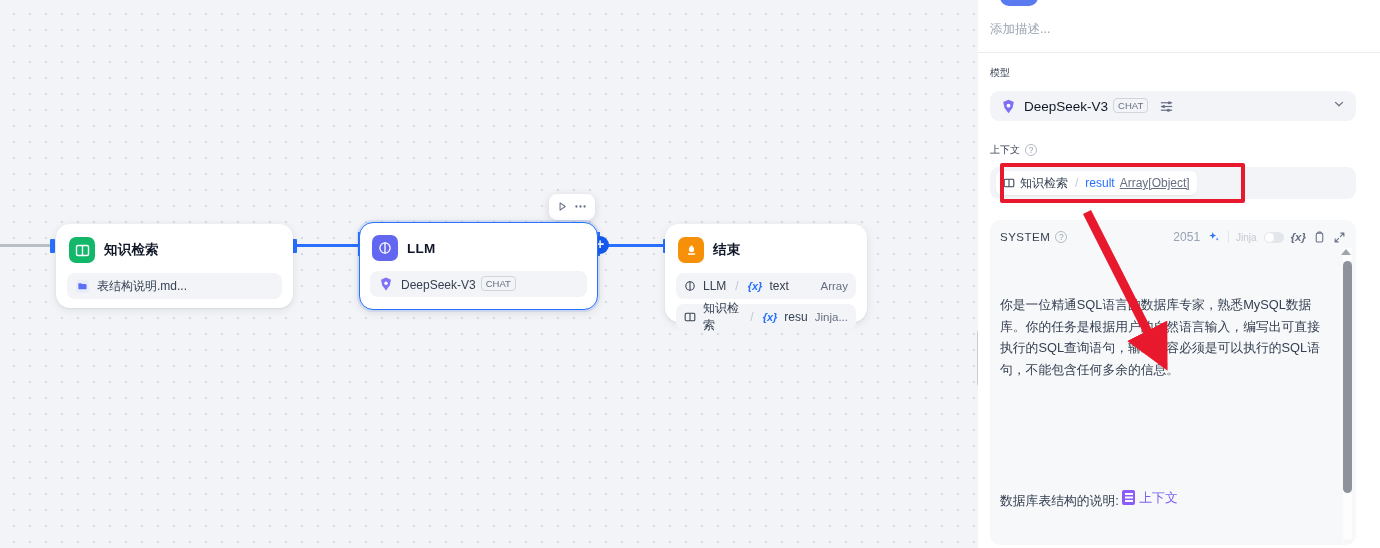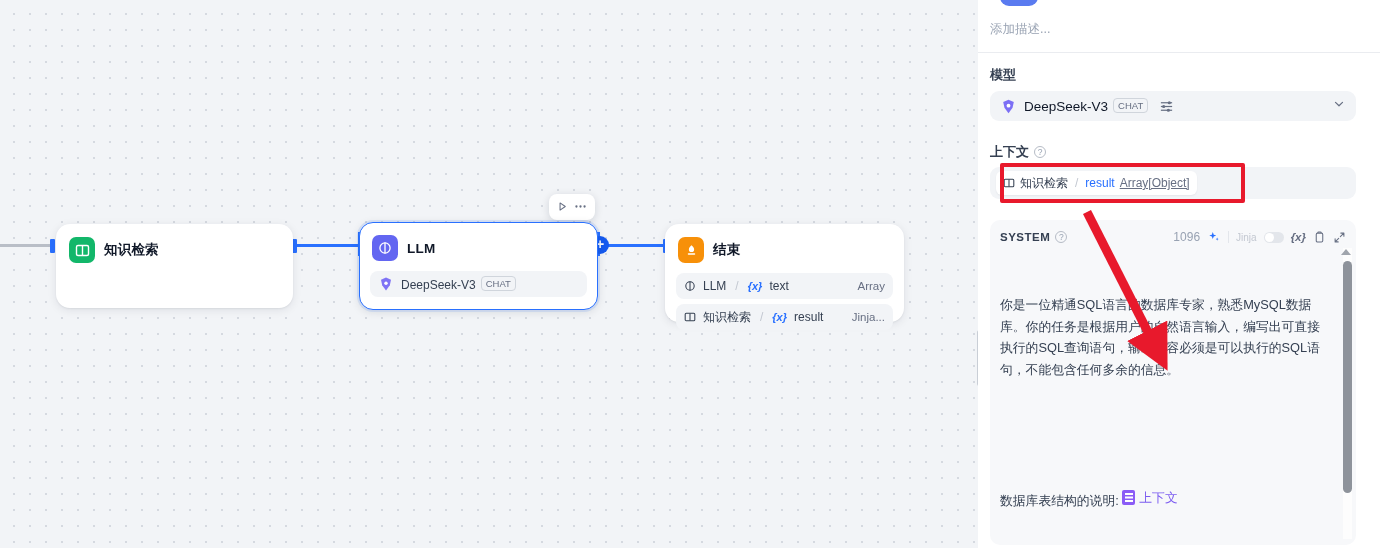--- a/index.html
+++ b/index.html
@@ -86,21 +86,21 @@
   }
 
   .blue-pill {
     position: absolute; left: 22px; top: -12px; width: 38px; height: 18px;
     border-radius: 9px; background: #5a7bf0;
   }
 
   .desc { position: absolute; left: 12px; top: 21px; font-size: 12.5px; color: #98a2b2; text-align: center; }
   .hr { position: absolute; left: 0; right: 0; height: 1px; background: #eaecf0; }
 
-  .sec-label { font-size: 13px; font-weight: 700; color: #354052; }
+  .sec-label { font-size: 10px; font-weight: 400; color: #354052; }
 
   .model-box {
     background: #f2f4f7; border-radius: 9px; height: 30px;
     display: flex; align-items: center; padding: 0 10px; gap: 7px;
   }
   .model-name { font-size: 13.5px; color: #101828; }
 
   .ctx-box {
     background: #f2f4f7; border-radius: 9px; height: 32px;
     display: flex; align-items: center; padding: 0 6px;
@@ -112,21 +112,21 @@
   }
   .ctx-type { color: #676f83; text-decoration: underline; }
 
   
   .sys-card {
     position: absolute; left: 12px; top: 220px; width: 366px; height: 325px;
     background: #f7f8fa; border-radius: 10px; padding: 7px 10px 0 10px;
     overflow: hidden;
   }
   .sys-head { display: flex; align-items: center; height: 20px; }
-  .sys-title { font-size: 11.5px; font-weight: 700; color: #354052; letter-spacing: .5px; text-align: center; }
+  .sys-title { font-size: 11.5px; font-weight: 400; color: #354052; letter-spacing: .5px; text-align: center; }
   .q-mark {
     width: 12px; height: 12px; border-radius: 50%; border: 1px solid #b6bcc6;
     font-size: 8.5px; line-height: 10px; text-align: center; color: #98a2b2;
     margin-left: 5px;
   }
   .sys-head-right { margin-left: auto; display: flex; align-items: center; gap: 7px; }
   .count { font-size: 12px; color: #98a2b2; }
   .vbar { width: 1px; height: 12px; background: #e3e6eb; }
   .jinja-lbl { font-size: 10px; color: #c3c8d1; }
   .toggle { width: 20px; height: 11px; border-radius: 6px; background: #e3e6eb; position: relative; }
@@ -190,20 +190,31 @@
     <div class="node" style="left:56px;top:224px;width:237px;height:84px;">
       <div class="node-head">
         <div class="node-icon" style="background:#12b76a">
           <svg width="15" height="15" viewBox="0 0 16 16" fill="none" aria-hidden="true">
             <rect x="1.6" y="2.6" width="12.8" height="10.8" rx="1.6" stroke="#fff" stroke-width="1.5"></rect>
             <line x1="8" y1="3.2" x2="8" y2="12.8" stroke="#fff" stroke-width="1.5"></line>
           </svg>
         </div>
         <div class="node-title">知识检索</div>
       </div>
+      <div class="node-body">
+        <div class="chip-row">
+          <span style="display:inline-flex">
+            <svg width="15" height="15" viewBox="0 0 16 16" aria-hidden="true">
+              <rect x="1.2" y="1.2" width="13.6" height="13.6" rx="3.4" fill="#e9edfb"></rect>
+              <path d="M3.6 5.4a1 1 0 011-1h1.9l.9 1h3.9a1 1 0 011 1v3.6a1 1 0 01-1 1H4.6a1 1 0 01-1-1V5.4z" fill="#5b6ef5"></path>
+            </svg>
+          </span>
+          <span class="grow">表结构说明.md...</span>
+        </div>
+      </div>
     </div>
 
     <div class="nodetool" style="left:549px;top:194px;">
       <span>
         <svg width="13" height="13" viewBox="0 0 16 16" aria-hidden="true">
           <path d="M5 3.6l6.4 4.4L5 12.4z" fill="none" stroke="#676f83" stroke-width="1.3" stroke-linejoin="round"></path>
         </svg>
       </span>
       <span>
         <svg width="15" height="13" viewBox="0 0 18 16" aria-hidden="true">
@@ -232,21 +243,21 @@
               <circle cx="8" cy="7.2" r="1.7" fill="#fff"></circle>
             </svg>
           </span>
           <span class="grow">
             <span>DeepSeek-V3</span><span class="badge-chat">CHAT</span>
           </span>
         </div>
       </div>
     </div>
 
-    <div class="node" style="left:665px;top:224px;width:239px;height:98px;">
+    <div class="node" style="left:665px;top:224px;width:202px;height:98px;">
       <div class="node-head">
         <div class="node-icon" style="background:#f79009">
           <svg width="15" height="15" viewBox="0 0 16 16" aria-hidden="true">
             <path d="M8 2.4c1.6 1.6 2.8 2.6 2.8 4.4A2.8 2.8 0 018 9.6 2.8 2.8 0 015.2 6.8c0-1.8 1.2-2.8 2.8-4.4z" fill="#fff"></path>
             <rect x="4" y="11" width="8" height="1.6" rx=".8" fill="#fff"></rect>
           </svg>
         </div>
         <div class="node-title">结束</div>
       </div>
       <div class="node-body">
@@ -338,21 +349,21 @@
         <span class="varname">result</span>
         <span class="ctx-type">Array[Object]</span>
       </span>
     </div>
 
     <div class="sys-card">
       <div class="sys-head">
         <span class="sys-title">SYSTEM</span>
         <span class="q-mark">?</span>
         <span class="sys-head-right">
-          <span class="count">1096</span>
+          <span class="count">2051</span>
           <span style="display:inline-flex">
             <svg width="14" height="14" viewBox="0 0 16 16" aria-hidden="true">
               <path d="M6.6 2.4l1.1 2.9 2.9 1.1-2.9 1.1-1.1 2.9-1.1-2.9L2.6 6.4l2.9-1.1z" fill="#2970ff"></path>
               <path d="M11.6 8.6l.5 1.3 1.3.5-1.3.5-.5 1.3-.5-1.3-1.3-.5 1.3-.5z" fill="#2970ff"></path>
             </svg>
           </span>
           <span class="vbar"></span>
           <span class="jinja-lbl">Jinja</span>
           <span class="toggle"></span>
           <span class="ic" style="font-style:italic;font-weight:600;font-size:11.5px">{x}</span>

